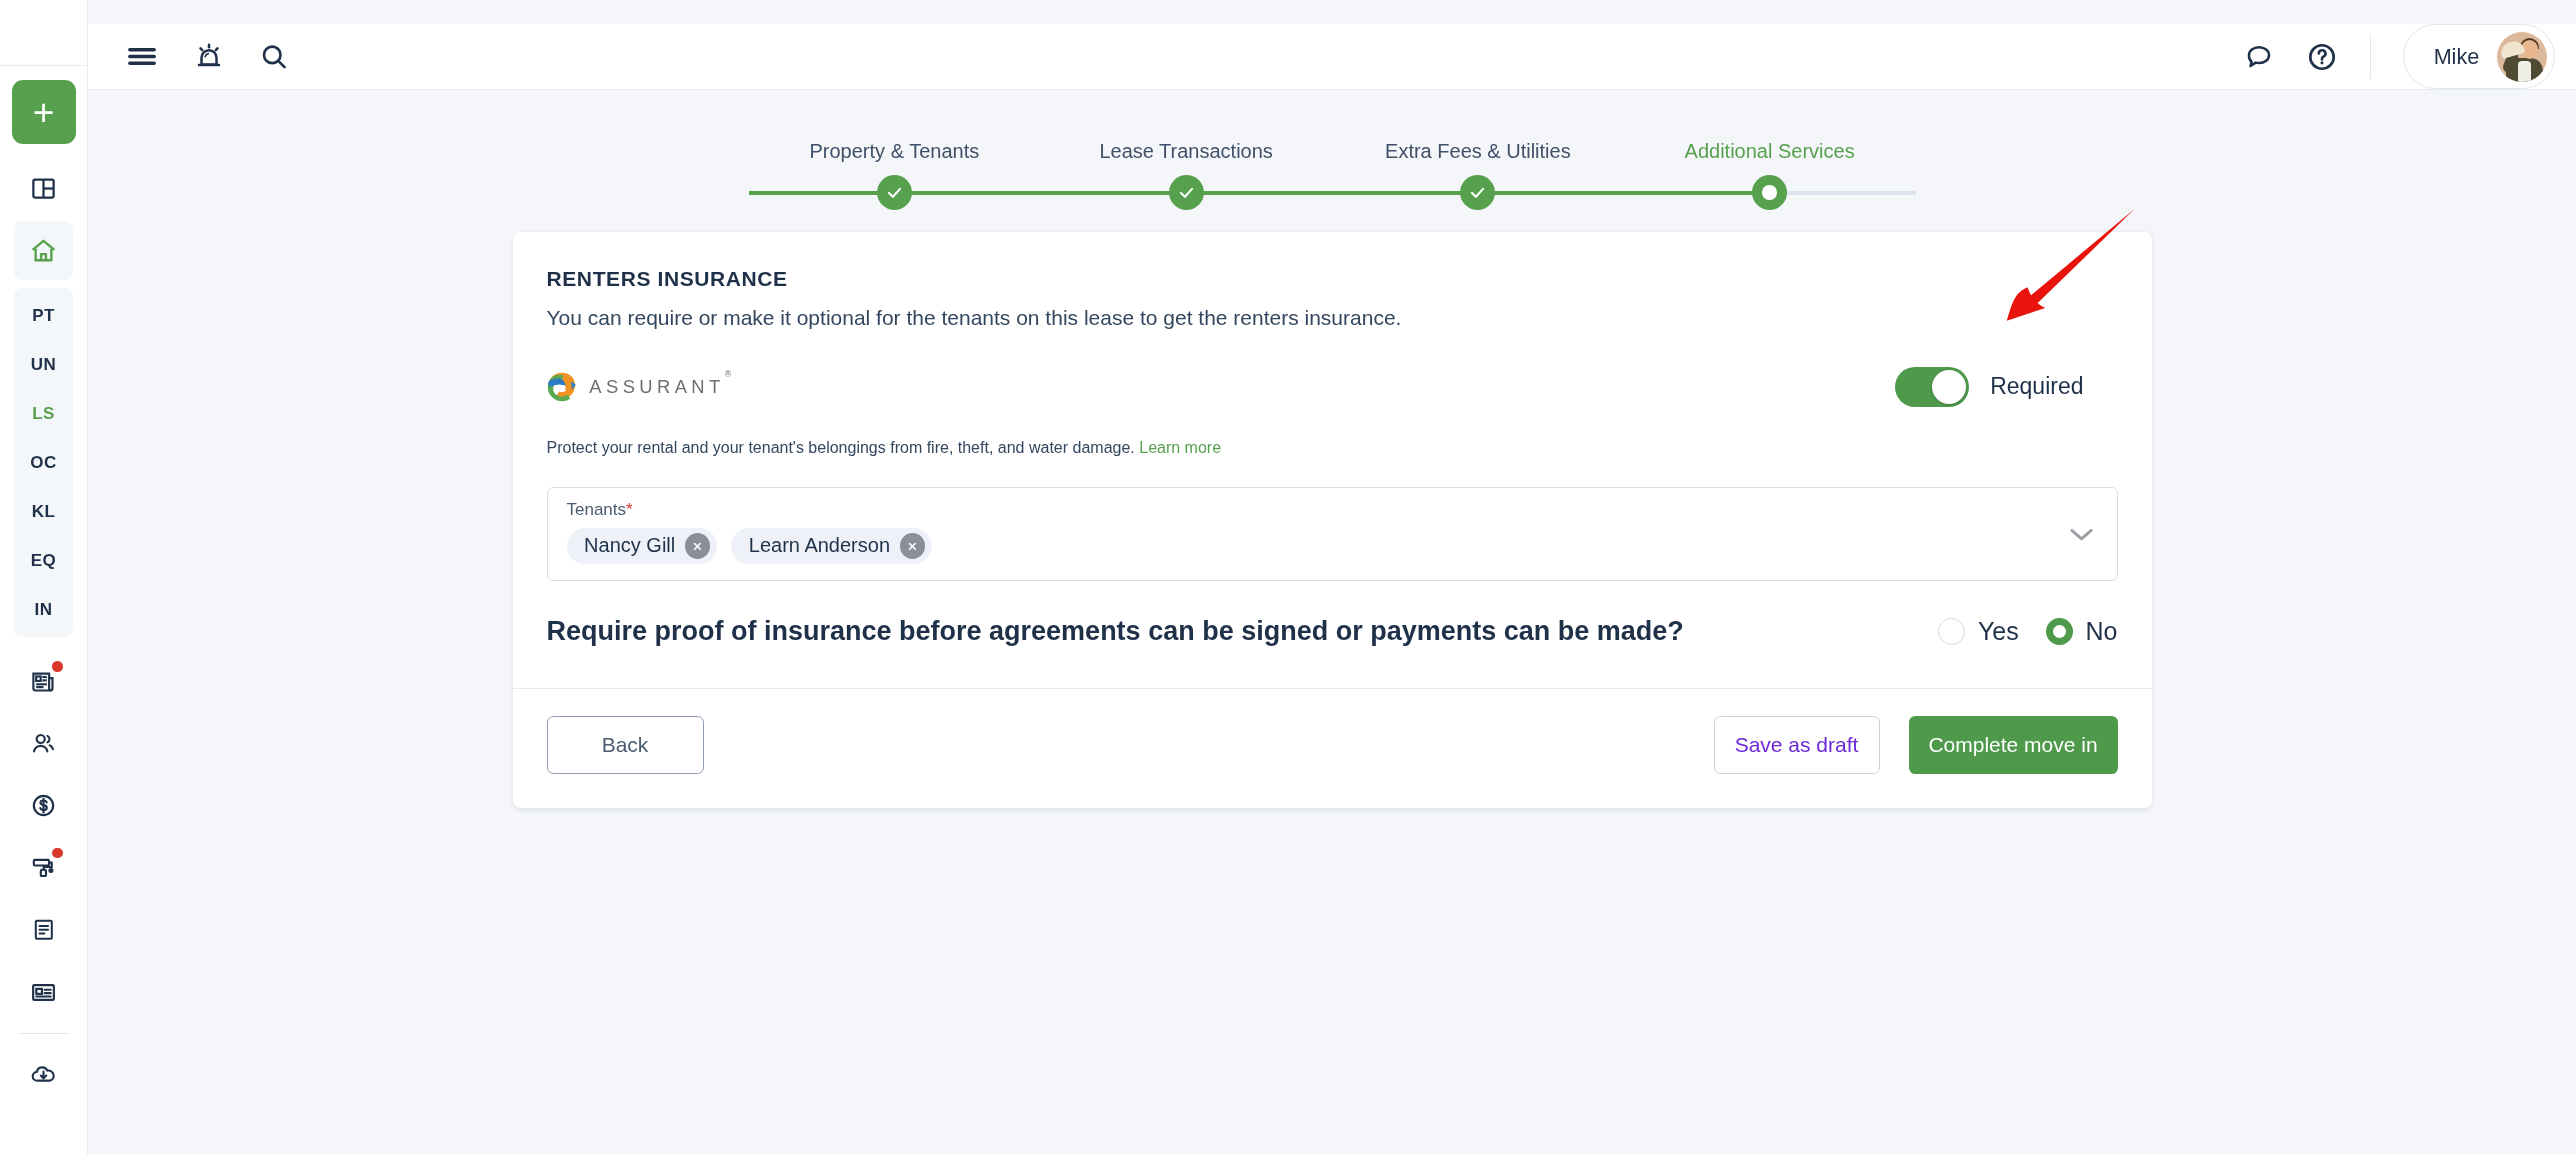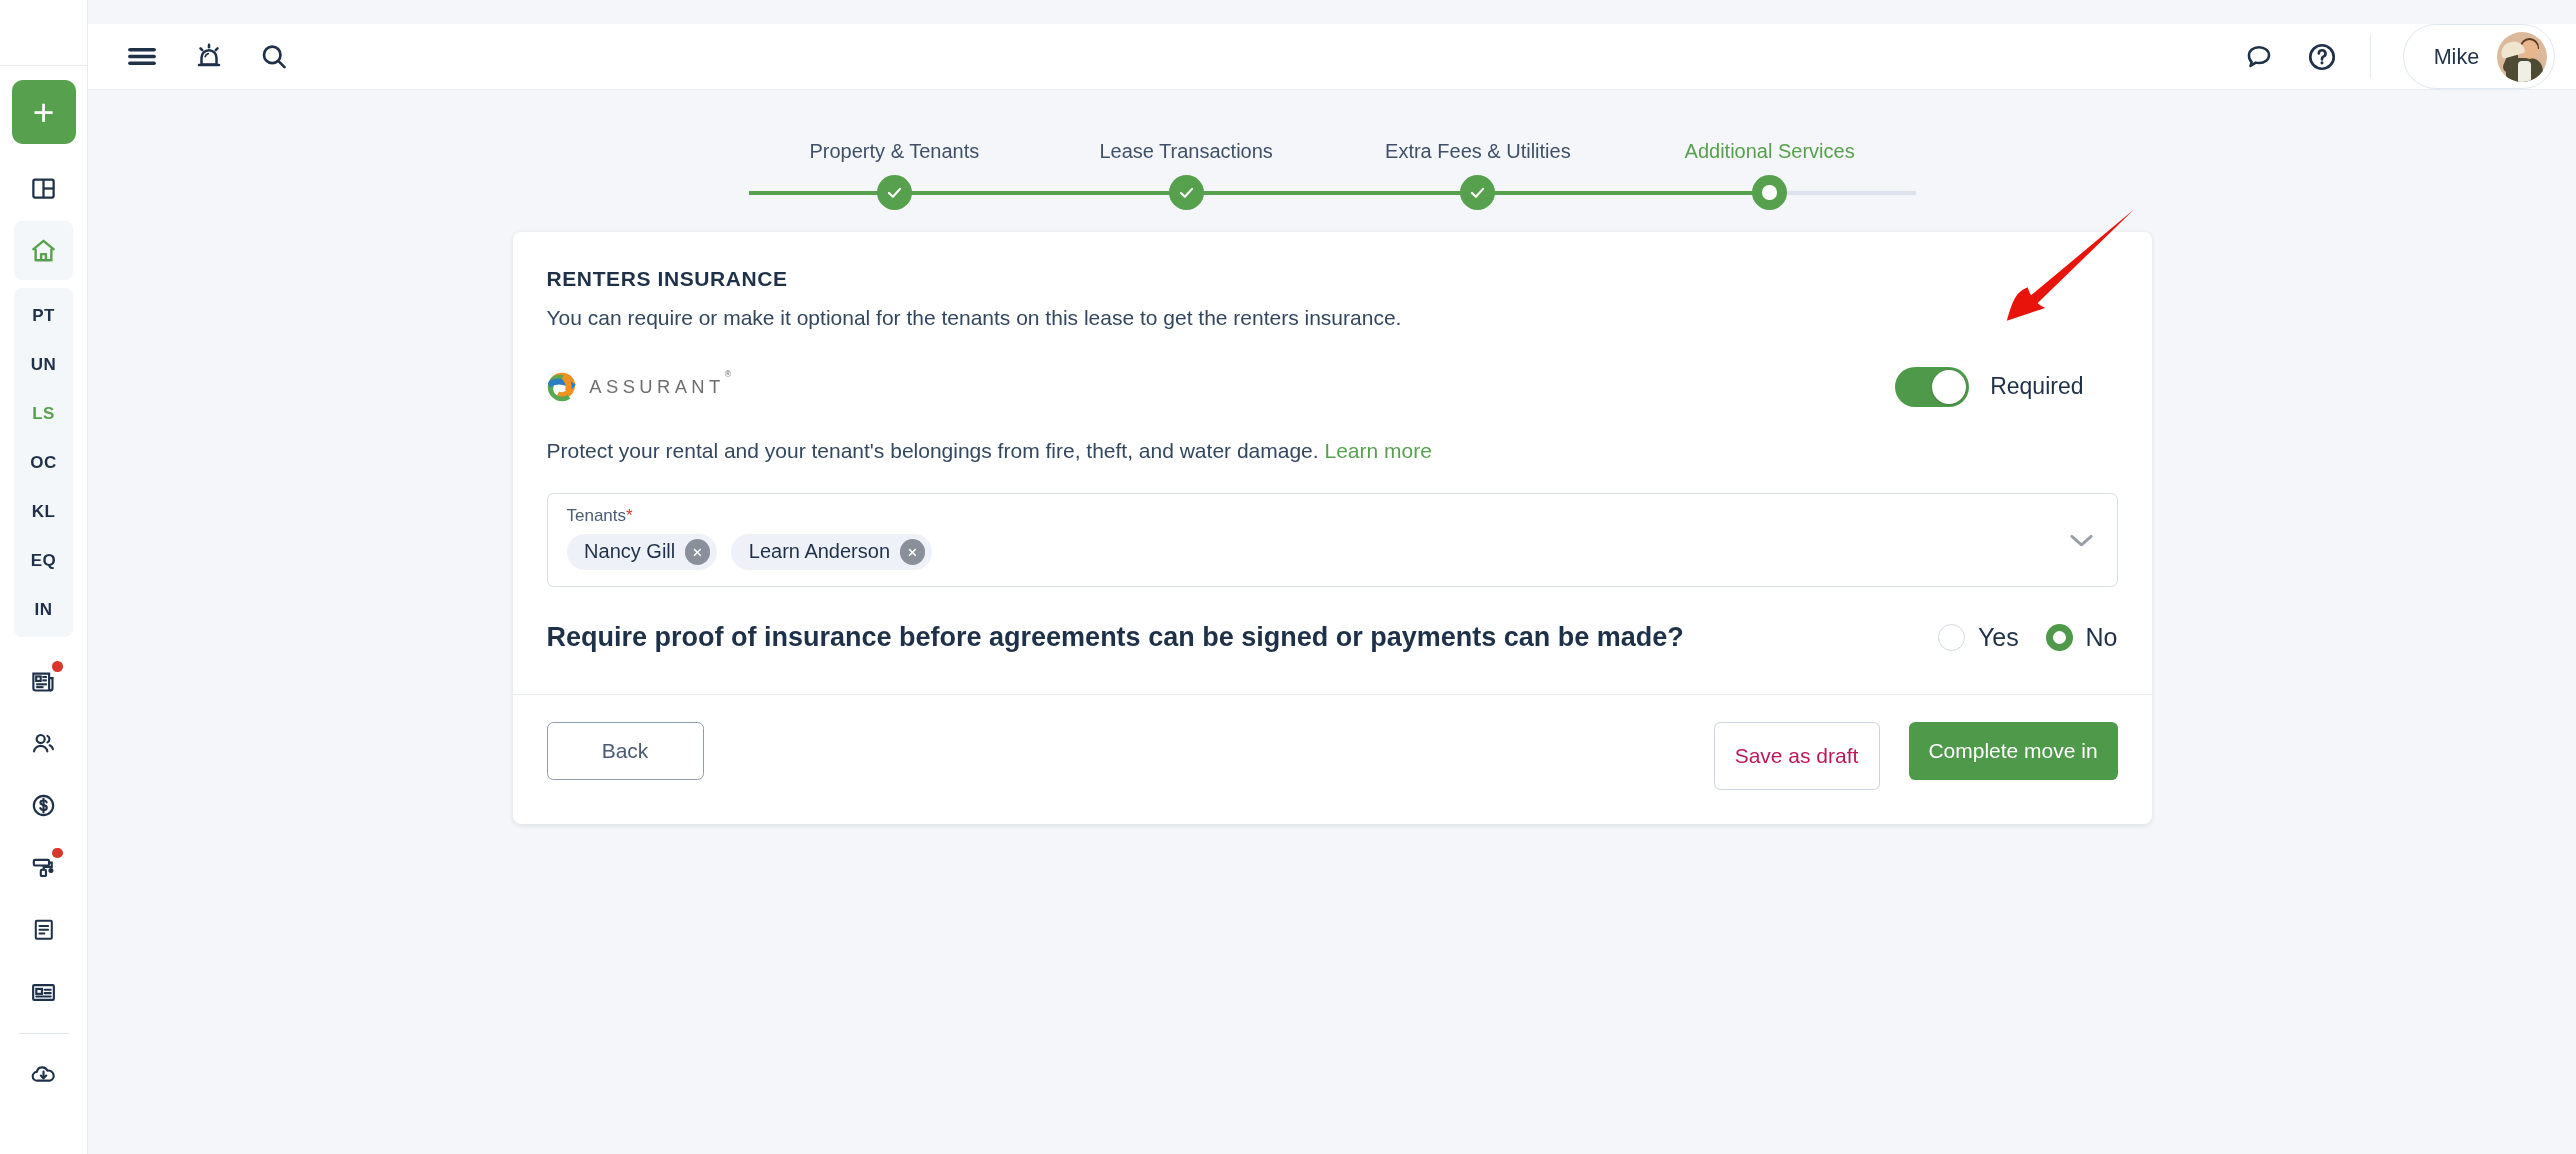--- a/index.html
+++ b/index.html
@@ -131,21 +131,21 @@
   .toggle {
     width: 74px; height: 40px; border-radius: 799px; background: #4e9a4a;
     position: relative; cursor: pointer; flex: 0 0 74px;
   }
   .toggle .knob {
     position: absolute; width: 34px; height: 34px; border-radius: 50%;
     background: #fff; top: 3.2px; right: 3.2px; box-shadow: 0 0.8px 2.4px rgba(0,0,0,.25);
   }
   .toggle-label { font-size: 23px; color: #1f3049; }
 
-  .protect { font-size: 21px; color: #33475f; margin-top: 32px; }
+  .protect { font-size: 16px; color: #33475f; margin-top: 32px; }
   .protect a { color: #57a14e; text-decoration: none; cursor: pointer; }
 
   .tenants-field {
     margin-top: 30px; border: 0.8px solid #d7dde6; border-radius: 6.4px;
     padding: 12.8px 19px 16px 19px; position: relative; cursor: pointer;
     min-height: 83px;
   }
   .tenants-label { font-size: 17px; color: #4b5b72; }
   .tenants-label .req { color: #d9372b; }
   .chips { display: flex; gap: 14.4px; margin-top: 8px; }
@@ -178,21 +178,21 @@
 
   .card-divider { height: 0.8px; background: #e7eaf0; margin: 29px 0 0; }
   .card-footer { display: flex; padding: 27px 34px 34px 34px; }
   .btn {
     font-size: 21px; border-radius: 6.4px; cursor: pointer;
     display: flex; align-items: center; justify-content: center;
     font-family: "Liberation Sans", sans-serif;
   }
   .btn-back { width: 157px; height: 58px; border: 0.8px solid #8e9cb0; background: #fff; color: #4b5b72; }
   .footer-right { margin-left: auto; display: flex; gap: 29px; }
-  .btn-draft { width: 166px; height: 68px; border: 0.8px solid #c9d3dd; background: #fff; color: #be185d; }
+  .btn-draft { width: 166px; height: 58px; border: 0.8px solid #c9d3dd; background: #fff; color: #6d28d9; }
   .btn-complete { width: 209px; height: 58px; border: none; background: #4e9a4a; color: #fff; }
 
   
   .arrow-anno { position: absolute; left: 1978px; top: 204px; pointer-events: none; z-index: 40; }
 </style>
 </head>
 <body>
 
 <div class="app">
 

